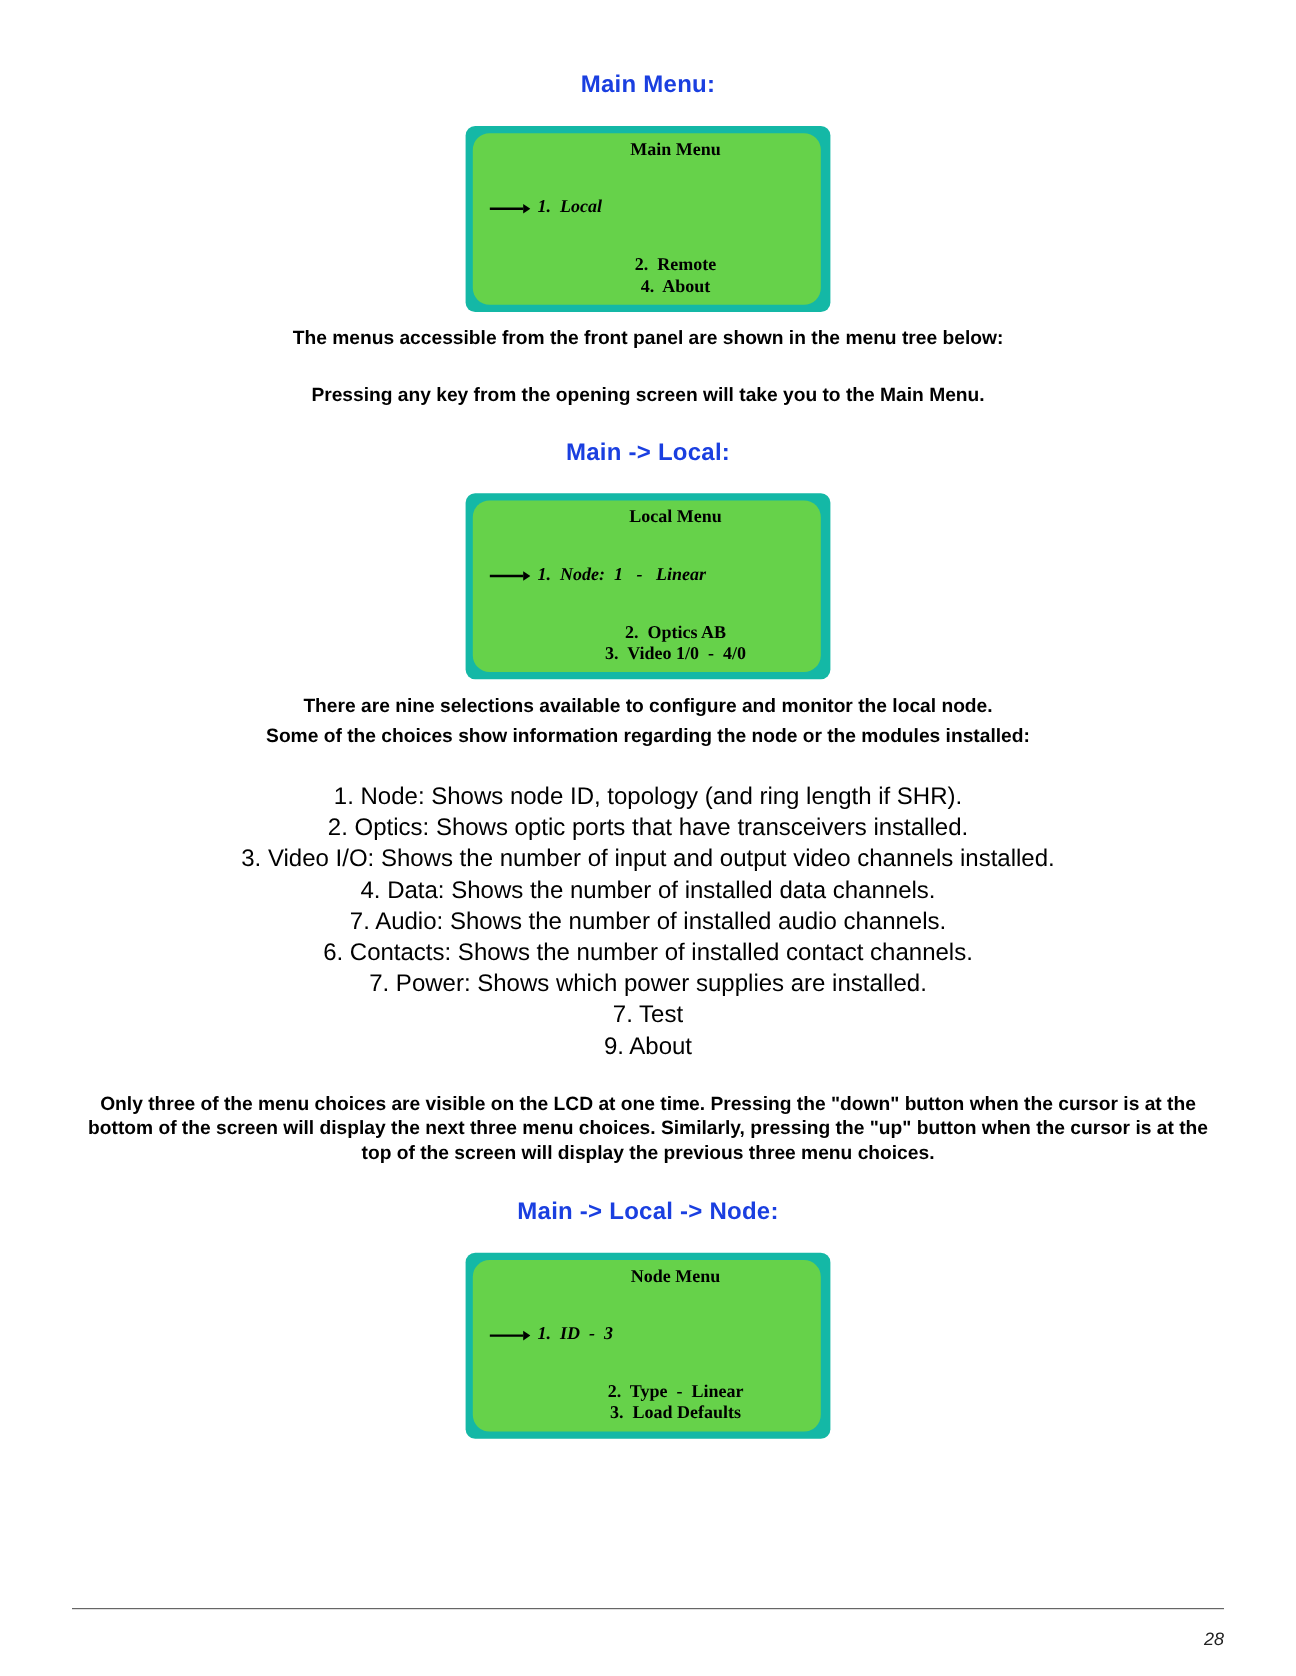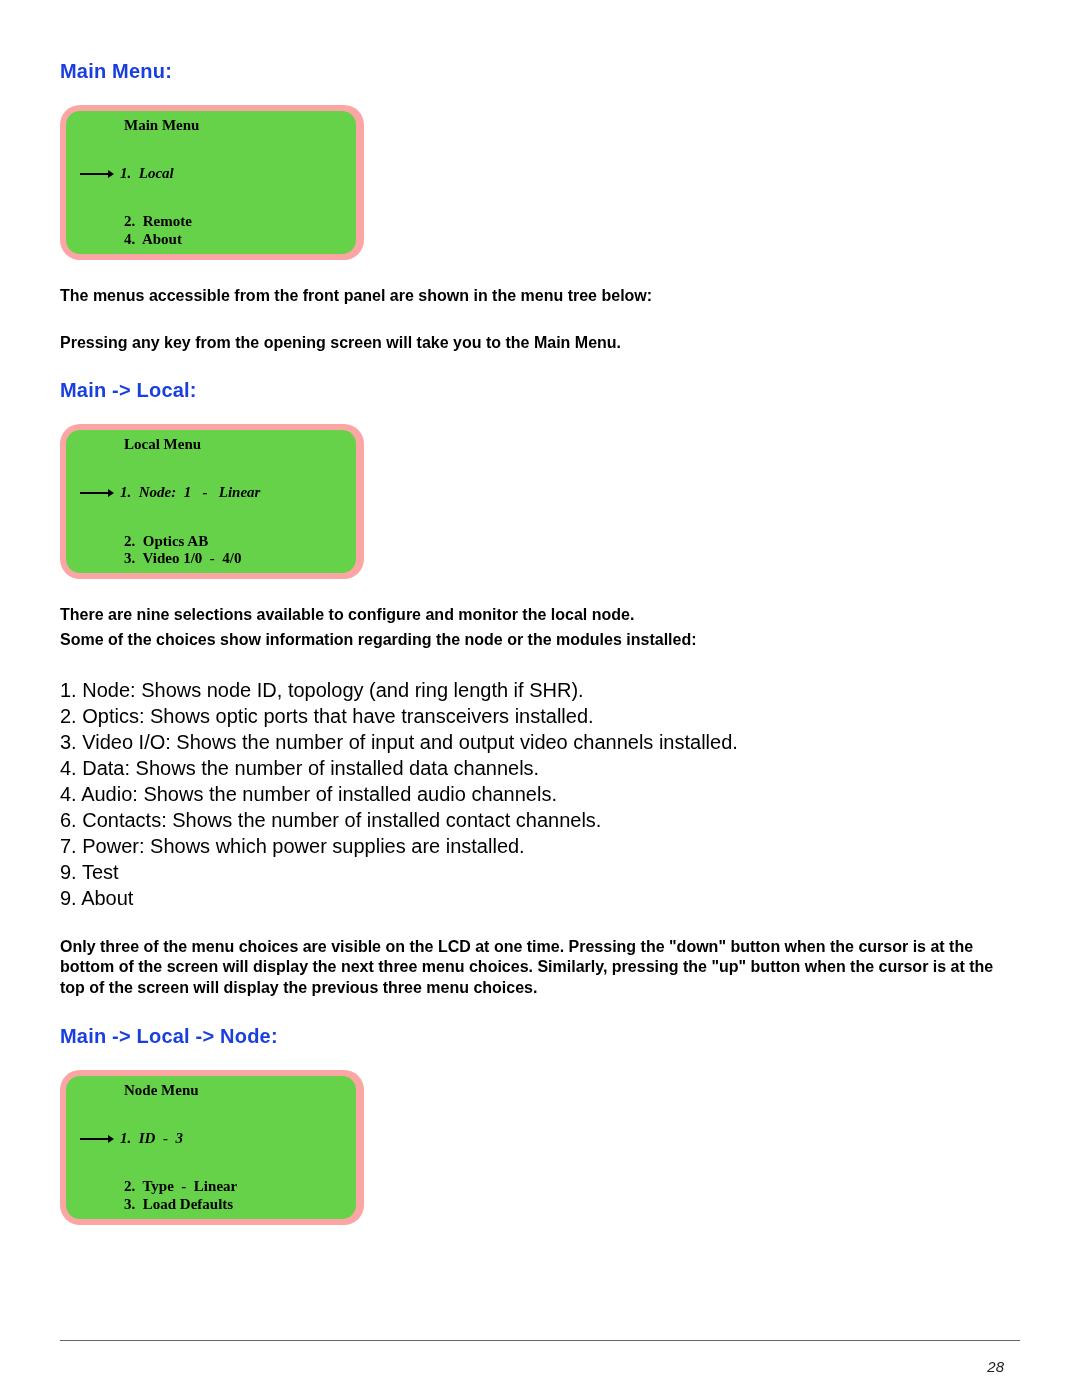--- a/index.html
+++ b/index.html
@@ -9,34 +9,35 @@
     width: 1080px;
   }
   .page {
     box-sizing: border-box;
     width: 1080px;
     min-height: 1397px;
     padding: 60px 60px 40px 60px;
     position: relative;
     font-family: "Trebuchet MS", "Lucida Grande", "Century Gothic", Verdana, sans-serif;
     color: #000;
+    text-align: center;
   }
   .section-heading {
     color: #1a3fe0;
     font-weight: 600;
     font-size: 20px;
     letter-spacing: 0.2px;
     margin: 0 0 22px 0;
   }
   .lcd {
     display: inline-block;
-    background: #fca5a5;
-    border-radius: 20px;
+    background: #14b8a6;
+    border-radius: 8px;
     padding: 6px 8px 6px 6px;
-    margin-bottom: 26px;
+    margin-bottom: 13px;
   }
   .lcd-inner {
     background: #66d24a;
     border-radius: 14px;
     width: 270px;
     padding: 6px 10px 6px 10px;
     font-family: "Times New Roman", Georgia, serif;
     font-weight: bold;
     font-size: 15px;
     line-height: 1.15;
@@ -76,21 +77,21 @@
   .footer-rule {
     position: absolute;
     left: 60px;
     right: 60px;
     bottom: 48px;
     border: 0;
     border-top: 1px solid #666;
   }
   .page-number {
     position: absolute;
-    right: 76px;
+    right: 60px;
     bottom: 22px;
     font-style: italic;
     font-size: 15px;
     color: #222;
     font-family: "Trebuchet MS", Verdana, sans-serif;
   }
 </style>
 </head>
 <body>
 
@@ -142,24 +143,24 @@
   </div>
 
   <p class="body-text tight">There are nine selections available to configure and monitor the local node.</p>
   <p class="body-text">Some of the choices show information regarding the node or the modules installed:</p>
 
   <div class="num-list">
     <div class="li-row">1. Node: Shows node ID, topology (and ring length if SHR).</div>
     <div class="li-row">2. Optics: Shows optic ports that have transceivers installed.</div>
     <div class="li-row">3. Video I/O: Shows the number of input and output video channels installed.</div>
     <div class="li-row">4. Data: Shows the number of installed data channels.</div>
-    <div class="li-row">4. Audio: Shows the number of installed audio channels.</div>
+    <div class="li-row">7. Audio: Shows the number of installed audio channels.</div>
     <div class="li-row">6. Contacts: Shows the number of installed contact channels.</div>
     <div class="li-row">7. Power: Shows which power supplies are installed.</div>
-    <div class="li-row">9. Test</div>
+    <div class="li-row">7. Test</div>
     <div class="li-row">9. About</div>
   </div>
 
   <p class="body-text">Only three of the menu choices are visible on the LCD at one time. Pressing the "down" button when the cursor is at the bottom of the screen will display the next three menu choices. Similarly, pressing the "up" button when the cursor is at the top of the screen will display the previous three menu choices.</p>
 
   
   <div class="section-heading">Main -&gt; Local -&gt; Node:</div>
 
   
   <div class="lcd">

